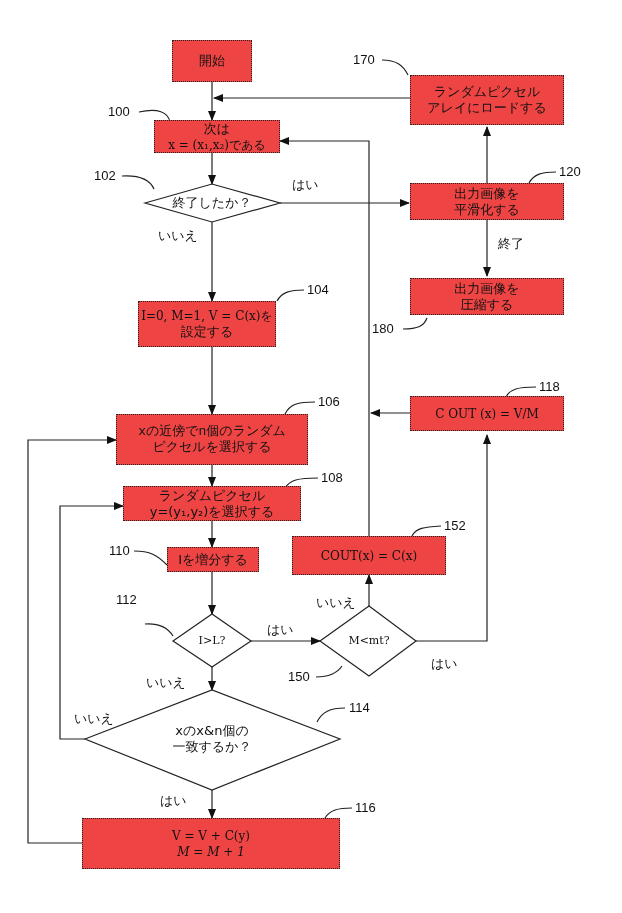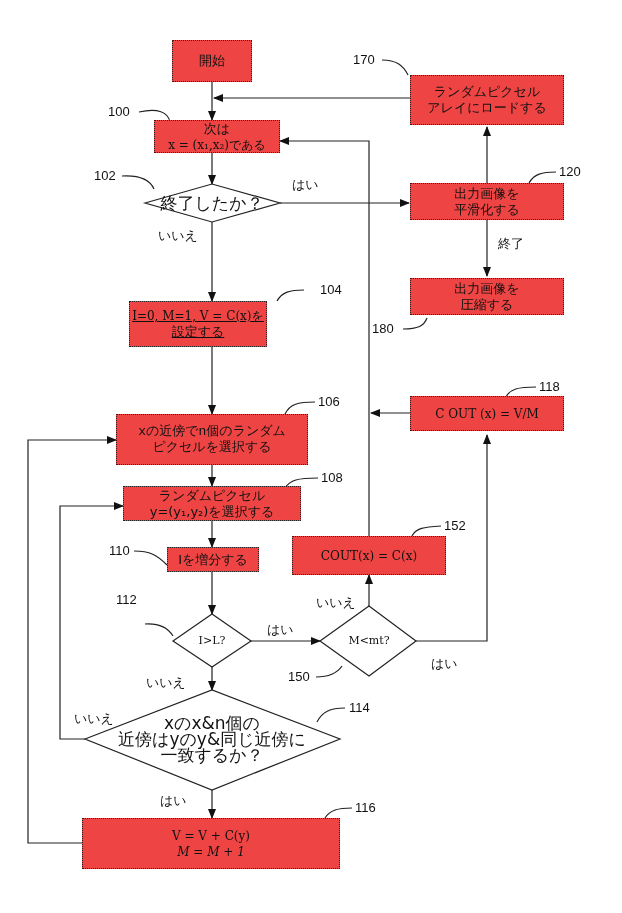--- a/index.html
+++ b/index.html
@@ -5,21 +5,21 @@
   html, body { margin: 0; padding: 0; background: #ffffff; }
   body { width: 622px; height: 913px; position: relative; overflow: hidden;
          font-family: "DejaVu Sans", sans-serif; color: #111; }
   svg { position: absolute; left: 0; top: 0; }
   .box { position: absolute; border: 1.3px dotted #222; background: #ef4444;
          box-sizing: border-box; display: flex; flex-direction: column;
          align-items: center; justify-content: center; text-align: center;
          font-size: 13px; line-height: 16px; }
   .box .math { font-family: "DejaVu Serif", serif; font-size: 12px; }
   .box .it { font-style: italic; }
-  .dtext { position: absolute; text-align: center; font-size: 17px; line-height: 16px;
+  .dtext { position: absolute; text-align: center; font-size: 13px; line-height: 16px;
            display: flex; flex-direction: column; align-items: center; justify-content: center; }
   .dtext.math { font-family: "DejaVu Serif", serif; font-size: 11px; }
   .label { position: absolute; font-size: 13px; white-space: nowrap; }
   .ref { position: absolute; font-family: Liberation Sans, sans-serif; font-size: 13px; white-space: nowrap; }
 </style>
 </head>
 <body>
 
 <svg width="622" height="913" viewBox="0 0 622 913">
   <defs>
@@ -94,21 +94,21 @@
 
 <div class="box" style="left:172px;top:40px;width:80px;height:42px;">
   <span>開始</span>
 </div>
 
 <div class="box" style="left:154px;top:120px;width:126px;height:33px;">
   <span>次は</span>
   <span class="math">x = (x₁,x₂)である</span>
 </div>
 
-<div class="box" style="left:129px;top:301px;width:138px;height:46px;text-decoration:underline;">
+<div class="box" style="left:138px;top:301px;width:138px;height:46px;">
   <span class="math">I=0, M=1, V = C(x)を</span>
   <span>設定する</span>
 </div>
 
 <div class="box" style="left:116px;top:414px;width:192px;height:51px;font-family:Liberation Mono, monospace;">
   <span>xの近傍でn個のランダム</span>
   <span>ピクセルを選択する</span>
 </div>
 
 <div class="box" style="left:123px;top:486px;width:178px;height:35px;justify-content:center;">
@@ -152,37 +152,36 @@
   <span>終了したか？</span>
 </div>
 <div class="dtext math" style="left:180px;top:633px;width:64px;height:16px;">
   <span>I&gt;L?</span>
 </div>
 <div class="dtext math" style="left:330px;top:633px;width:78px;height:16px;">
   <span>M&lt;mt?</span>
 </div>
 <div class="dtext" style="left:110px;top:714px;width:204px;height:50px;">
   <span>xのx&amp;n個の</span>
-  <span>近傍はyのy&amp;同じ近傍に</span>
   <span>一致するか？</span>
 </div>
 
 <span class="label" style="left:292px;top:176px;">はい</span>
 <span class="label" style="left:158px;top:227px;">いいえ</span>
 <span class="label" style="left:498px;top:235px;">終了</span>
 <span class="label" style="left:267px;top:621px;">はい</span>
 <span class="label" style="left:146px;top:674px;">いいえ</span>
 <span class="label" style="left:316px;top:594px;">いいえ</span>
 <span class="label" style="left:431px;top:655px;">はい</span>
 <span class="label" style="left:74px;top:710px;">いいえ</span>
 <span class="label" style="left:160px;top:792px;">はい</span>
 
 <span class="ref" style="left:108px;top:104px;">100</span>
 <span class="ref" style="left:94px;top:168px;">102</span>
-<span class="ref" style="left:307px;top:282px;margin-left:13px;">104</span>
+<span class="ref" style="left:307px;top:282px;">104</span>
 <span class="ref" style="left:318px;top:394px;">106</span>
 <span class="ref" style="left:321px;top:470px;">108</span>
 <span class="ref" style="left:109px;top:543px;">110</span>
 <span class="ref" style="left:116px;top:592px;">112</span>
 <span class="ref" style="left:349px;top:700px;">114</span>
 <span class="ref" style="left:355px;top:800px;">116</span>
 <span class="ref" style="left:539px;top:379px;">118</span>
 <span class="ref" style="left:559px;top:164px;">120</span>
 <span class="ref" style="left:288px;top:669px;">150</span>
 <span class="ref" style="left:444px;top:518px;">152</span>

